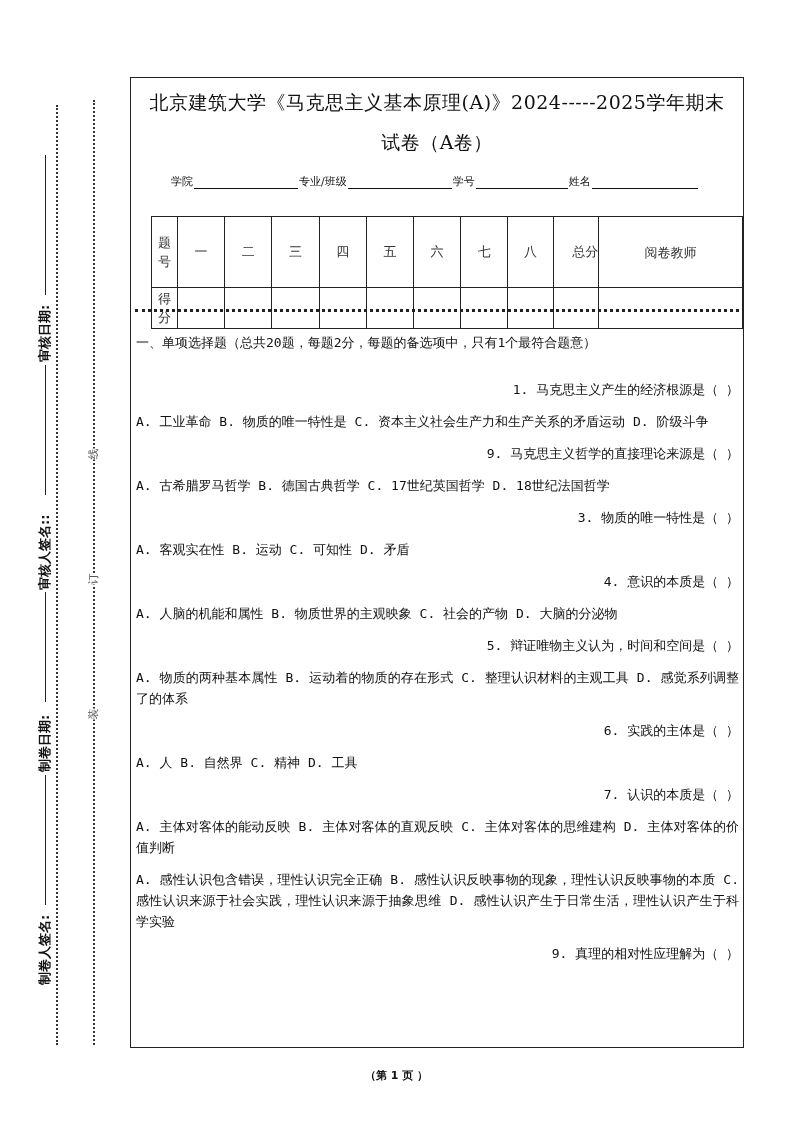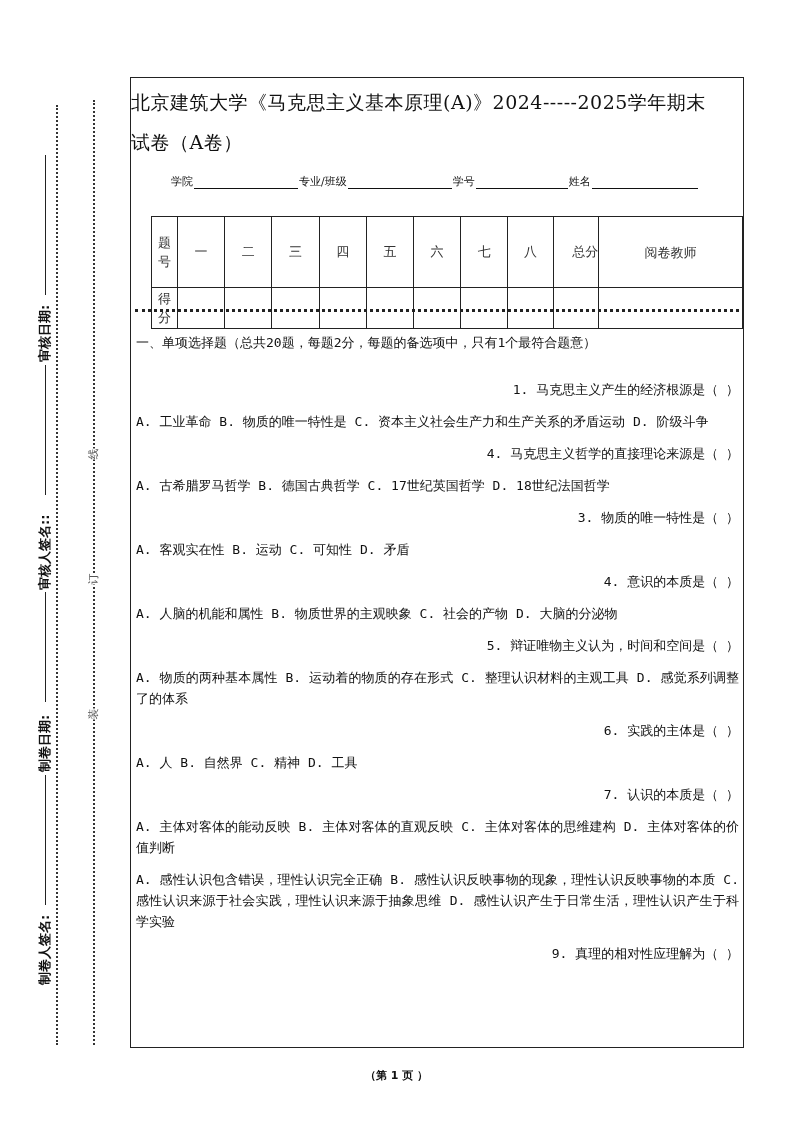--- a/index.html
+++ b/index.html
@@ -11,21 +11,21 @@
   .vline-solid { position: absolute; border-left: 1px solid #222; }
   .vlabel { position: absolute; transform-origin: left top; transform: rotate(-90deg);
             font-family: "DejaVu Sans", "Liberation Sans", sans-serif; font-weight: bold;
             font-size: 13px; white-space: nowrap; color: #111; }
   .vchar { position: absolute; font-size: 11px; color: #555; transform: rotate(-90deg);
            font-family: "DejaVu Serif", serif; background: #fff; line-height: 12px; }
 
   
   .frame { position: absolute; left: 130px; top: 77px; width: 614px; height: 971px;
            border: 1px solid #222; box-sizing: border-box; }
-  .title { position: absolute; left: 0; right: 0; font-size: 19px; letter-spacing: 0.5px; }
+  .title { position: absolute; left: 0; right: 0; text-align: center; font-size: 19px; letter-spacing: 0.5px; }
   .title1 { top: 12px; }
   .title2 { top: 52px; }
   .info-row { position: absolute; left: 40px; top: 96px; font-size: 11px; display: flex; align-items: flex-end; }
   .info-row .blank { display: inline-block; border-bottom: 1px solid #111; height: 12px; margin: 0 1px; }
 
   table.score { position: absolute; left: 20px; top: 138px; border-collapse: collapse; }
   table.score td { border: 1px solid #222; text-align: center; font-size: 13px; color: #333; height: 40px; padding: 0; }
   table.score td.narrow { font-size: 13px; line-height: 19px; }
   .dotsep { position: absolute; left: 4px; right: 4px; top: 231px; border-top: 3px dotted #222; }
 
@@ -107,21 +107,21 @@
     </table>
 
   <div class="dotsep"></div>
 
   <div class="qarea">
     <p class="para section-title">一、单项选择题（总共20题，每题2分，每题的备选项中，只有1个最符合题意）</p>
 
     <p class="para qstem">1. 马克思主义产生的经济根源是（  ）</p>
     <p class="para qopts">A. 工业革命  B. 物质的唯一特性是  C. 资本主义社会生产力和生产关系的矛盾运动  D. 阶级斗争</p>
 
-    <p class="para qstem">4. 马克思主义哲学的直接理论来源是（  ）</p>
+    <p class="para qstem">9. 马克思主义哲学的直接理论来源是（  ）</p>
     <p class="para qopts">A. 古希腊罗马哲学  B. 德国古典哲学  C. 17世纪英国哲学  D. 18世纪法国哲学</p>
 
     <p class="para qstem">3. 物质的唯一特性是（  ）</p>
     <p class="para qopts">A. 客观实在性  B. 运动  C. 可知性  D. 矛盾</p>
 
     <p class="para qstem">4. 意识的本质是（  ）</p>
     <p class="para qopts">A. 人脑的机能和属性  B. 物质世界的主观映象  C. 社会的产物  D. 大脑的分泌物</p>
 
     <p class="para qstem">5. 辩证唯物主义认为，时间和空间是（  ）</p>
     <p class="para qopts">A. 物质的两种基本属性  B. 运动着的物质的存在形式  C. 整理认识材料的主观工具  D. 感觉系列调整了的体系</p>

